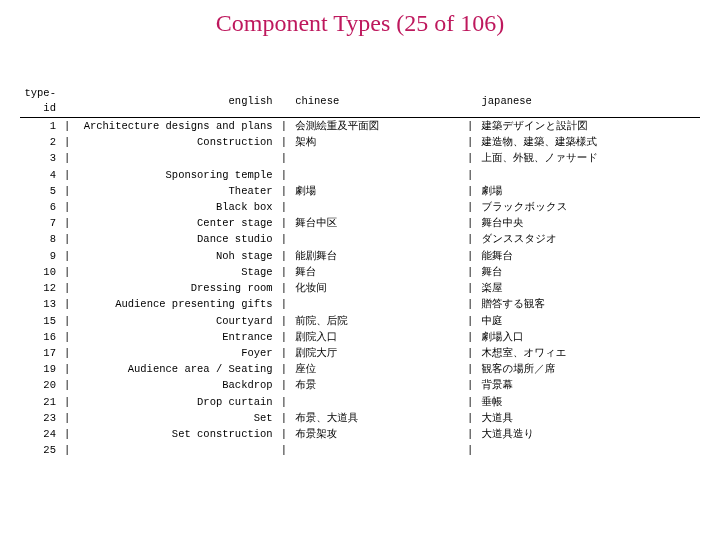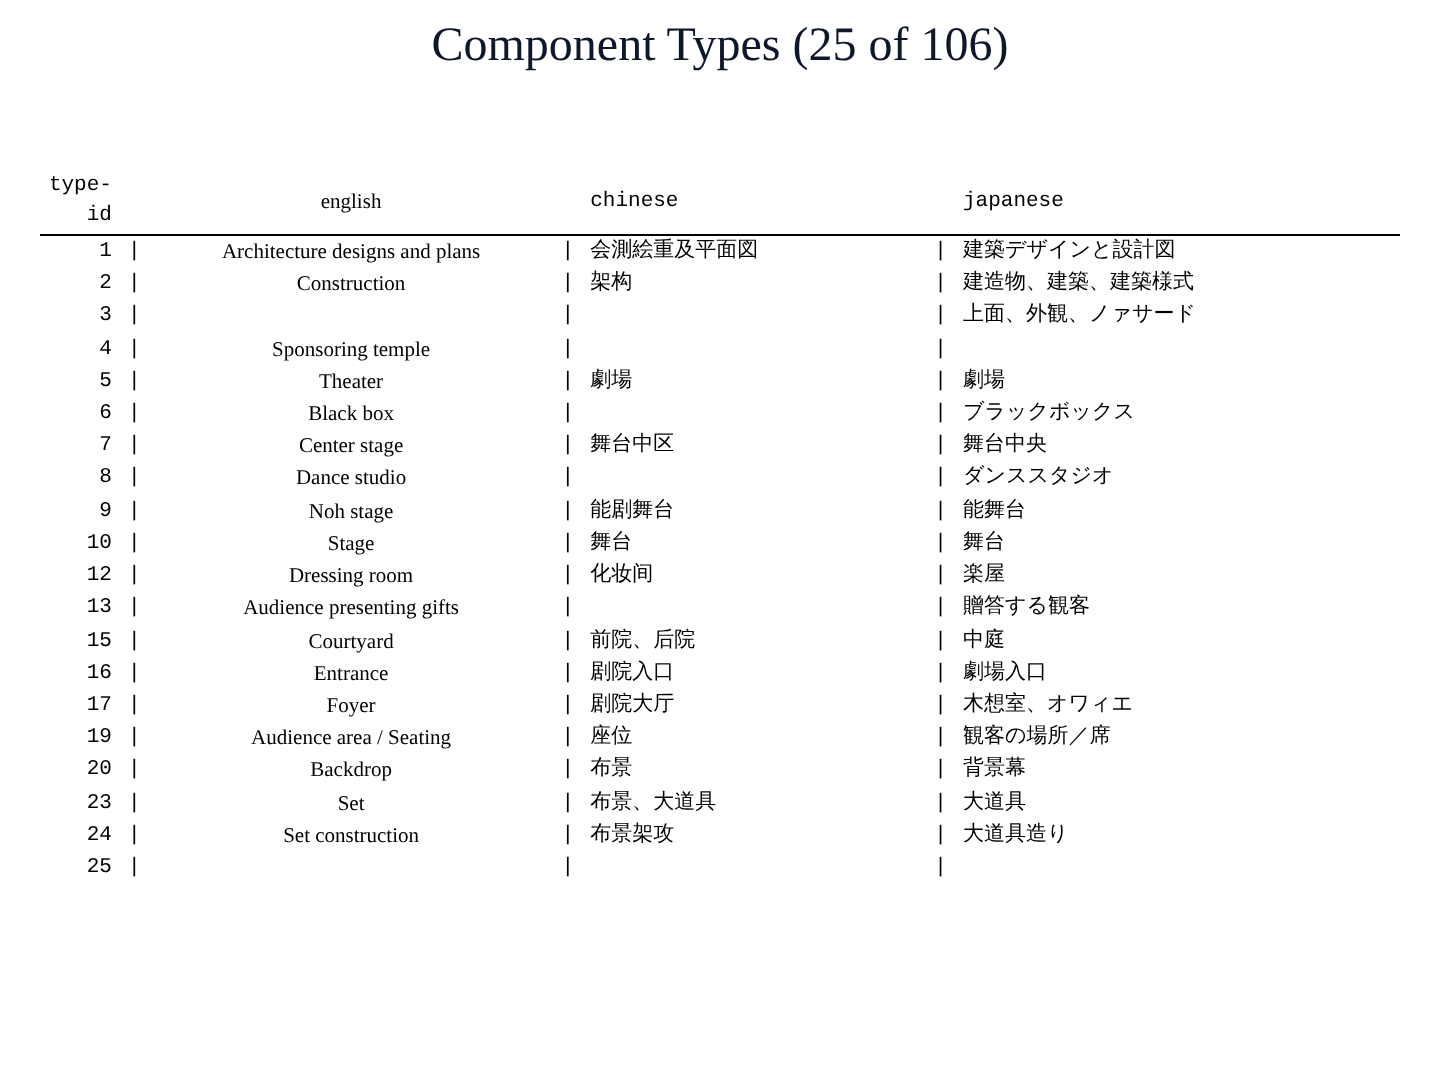--- a/index.html
+++ b/index.html
@@ -11,21 +11,21 @@
       width: 720px;
       min-height: 540px;
       padding: 10px 20px 20px 20px;
     }
     h1 {
       text-align: center;
       font-family: Georgia, "Times New Roman", serif;
       font-size: 24px;
       font-weight: normal;
       margin-bottom: 12px;
-      color: #0f172a;
+      color: #be185d;
     }
     .table-container {
       width: 100%;
       margin-top: 48px;
     }
     table {
       width: 100%;
       border-collapse: collapse;
       font-size: 10.5px;
       line-height: 1.45;
@@ -34,21 +34,21 @@
       font-weight: normal;
       text-align: center;
       padding: 1px 4px;
       border-bottom: 1px solid #000;
     }
     thead tr.header-row th {
       font-size: 10.5px;
     }
     .col-id { width: 36px; text-align: right; }
     .col-sep { width: 10px; text-align: center; color: #000; }
-    .col-english { width: 200px; text-align: center; font-family: Liberation Serif, serif; }
+    .col-english { width: 200px; text-align: right; }
     .col-chinese { width: 170px; text-align: left; }
     .col-japanese { width: 220px; text-align: left; }
     tbody tr td {
       padding: 0.5px 4px;
       vertical-align: top;
     }
     td.col-id { text-align: right; }
     td.col-sep { text-align: center; }
     .top-border {
       border-top: 1px solid #000;
@@ -220,20 +220,29 @@
         <tr>
     <td class="col-id">20</td>
     <td class="col-sep">|</td>
     <td class="col-english">Backdrop</td>
     <td class="col-sep">|</td>
     <td class="col-chinese">布景</td>
     <td class="col-sep">|</td>
     <td class="col-japanese">背景幕</td>
   </tr>
         <tr>
+    <td class="col-id">21</td>
+    <td class="col-sep">|</td>
+    <td class="col-english">Drop curtain</td>
+    <td class="col-sep">|</td>
+    <td class="col-chinese"></td>
+    <td class="col-sep">|</td>
+    <td class="col-japanese">垂帳</td>
+  </tr>
+        <tr>
     <td class="col-id">23</td>
     <td class="col-sep">|</td>
     <td class="col-english">Set</td>
     <td class="col-sep">|</td>
     <td class="col-chinese">布景、大道具</td>
     <td class="col-sep">|</td>
     <td class="col-japanese">大道具</td>
   </tr>
         <tr>
     <td class="col-id">24</td>

